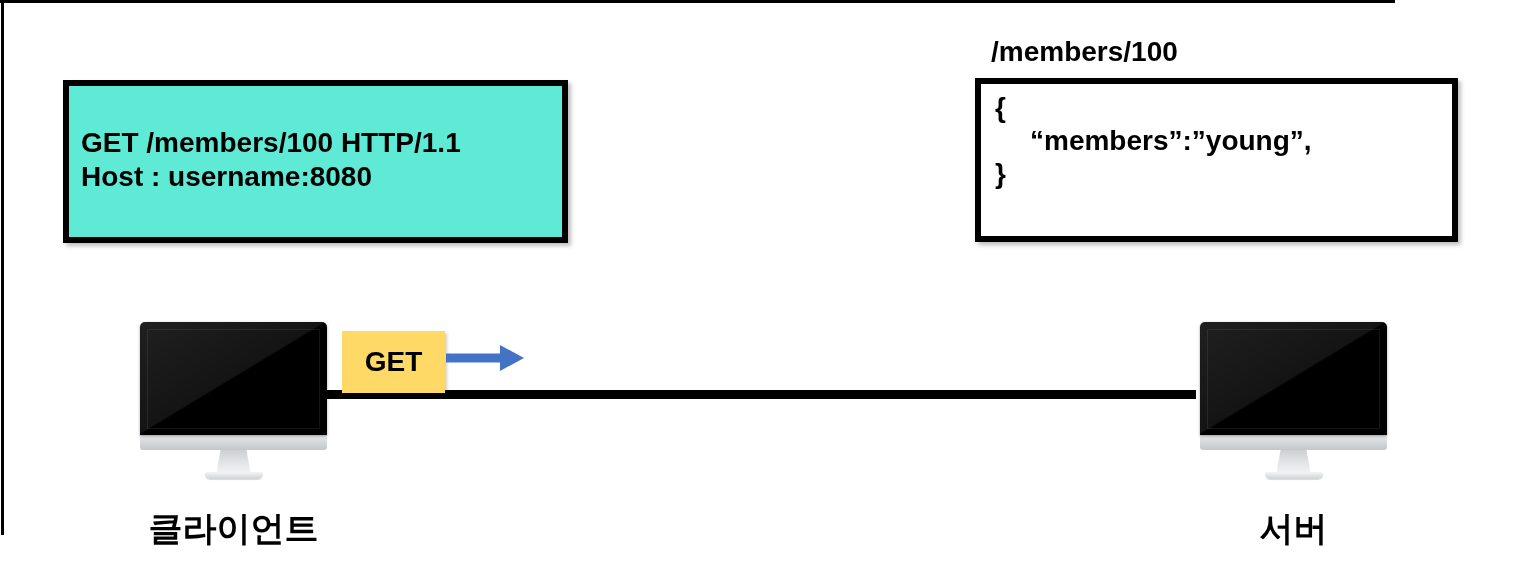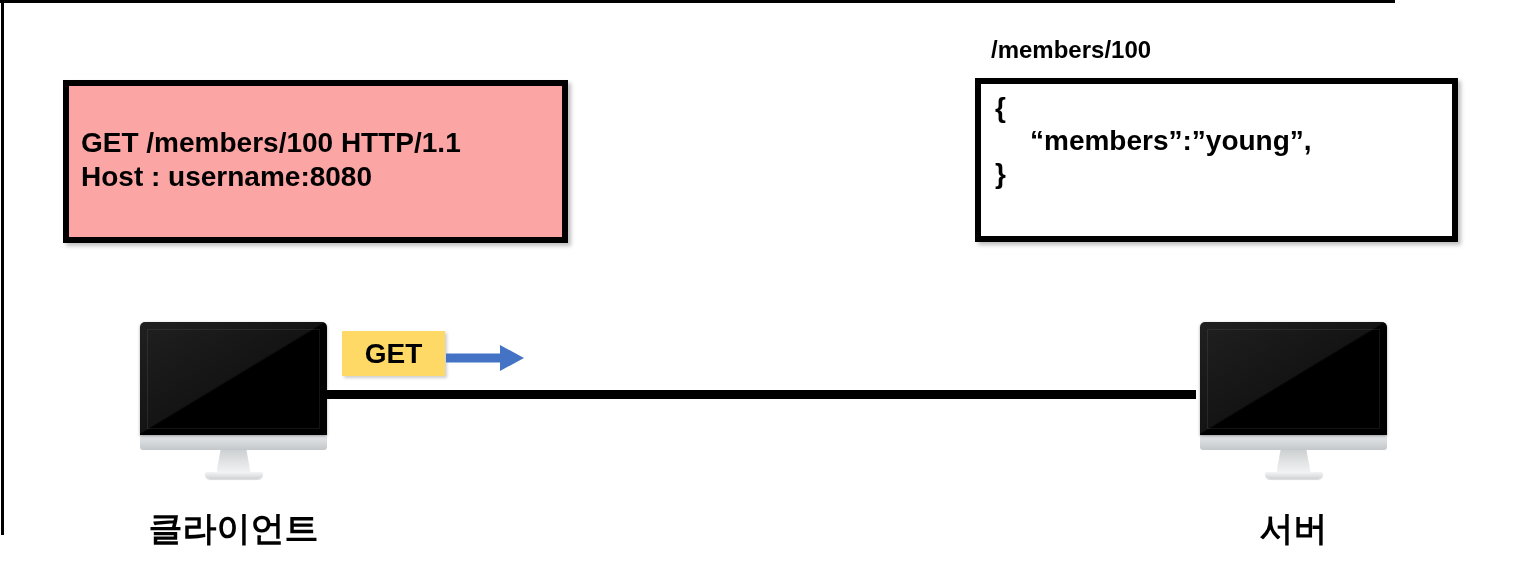--- a/index.html
+++ b/index.html
@@ -18,53 +18,53 @@
   .abs { position: absolute; }
 
   
   .frame-top  { left: 0; top: 0; width: 1395px; height: 3px; background: var(--ink); }
   .frame-left { left: 1px; top: 0; width: 3px; height: 535px; background: var(--ink); }
 
   
   .request-box {
     left: 63px; top: 80px; width: 505px; height: 163px;
     border: 6px solid var(--ink);
-    background: #fca5a5;
+    background: #5eead4;
     box-shadow: 3px 3px 4px rgba(0,0,0,0.25);
     display: flex; flex-direction: column; justify-content: center;
     padding: 0 10px 4px 12px;
     font-size: 28px; font-weight: bold; line-height: 34px;
     white-space: nowrap;
   }
 
   
   .response-label {
     left: 991px; top: 36px;
-    font-size: 24px; font-weight: bold; white-space: nowrap;
+    font-size: 28px; font-weight: bold; white-space: nowrap;
   }
   .response-box {
     left: 975px; top: 78px; width: 483px; height: 164px;
     border: 6px solid var(--ink);
     background: #fff;
     box-shadow: 3px 3px 4px rgba(0,0,0,0.25);
     padding: 7px 10px 0 14px;
     font-size: 28px; font-weight: bold; line-height: 33px;
     white-space: nowrap;
   }
   .response-box .indent { padding-left: 35px; }
 
   
   .connection-line {
     left: 327px; top: 390px; width: 869px; height: 9px;
     background: var(--ink); z-index: 1;
   }
 
   
   .get-badge {
-    left: 342px; top: 331px; width: 103px; height: 45px;
+    left: 342px; top: 331px; width: 103px; height: 62px;
     background: var(--badge-yellow);
     box-shadow: 2px 2px 3px rgba(0,0,0,0.2);
     display: flex; align-items: center; justify-content: center;
     font-size: 28px; font-weight: bold; z-index: 3;
   }
   .arrow-right { left: 446px; top: 343px; width: 80px; height: 30px; z-index: 3; }
   .arrow-right line    { stroke: var(--arrow-blue); stroke-width: 9; }
   .arrow-right polygon { fill: var(--arrow-blue); }
 
   

